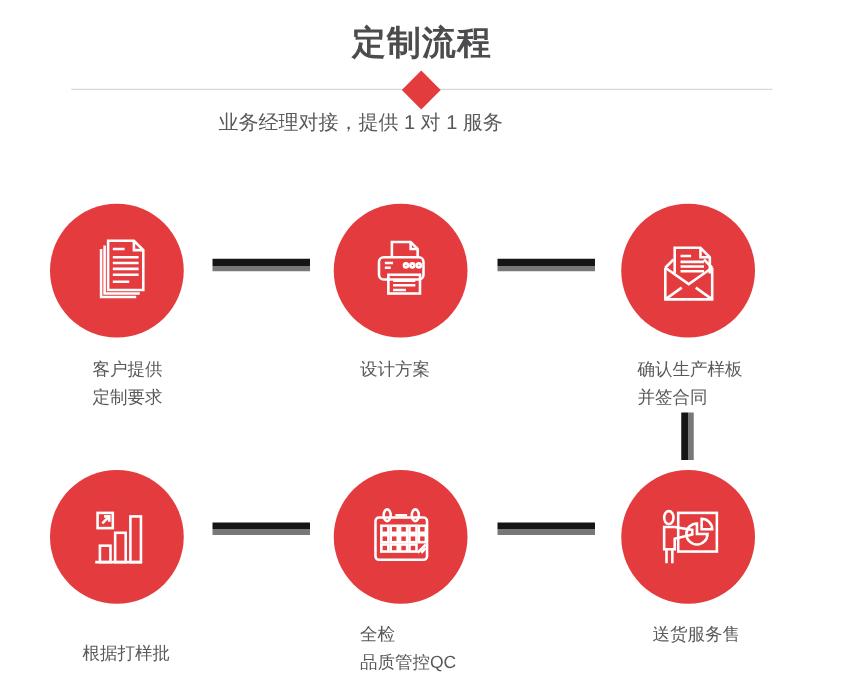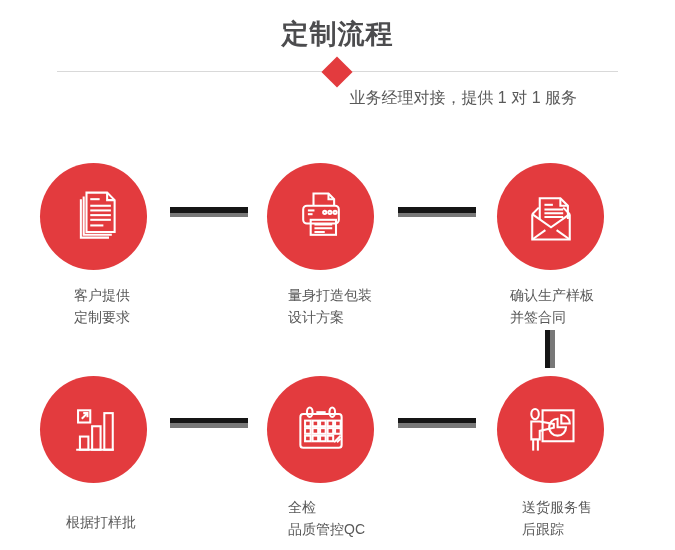--- a/index.html
+++ b/index.html
@@ -15,21 +15,21 @@
     font-size:27px;font-weight:bold;color:#4c4c4e;letter-spacing:1px;
   }
   .divider{
     position:absolute;top:71px;left:57px;width:561px;height:1px;background:#d9d9d9;
   }
   .diamond{
     position:absolute;top:61px;left:326px;width:22px;height:22px;
     background:#e33b3e;transform:rotate(45deg);
   }
   .subtitle{
-    position:absolute;top:88px;left:0;width:577px;text-align:right;
+    position:absolute;top:88px;left:0;width:577px;text-align:center;
     font-size:16px;color:#595959;
   }
 
   
   .step-circle{
     position:absolute;width:107px;height:107px;border-radius:50%;
     background:#e33b3e;display:flex;align-items:center;justify-content:center;
   }
   .step-circle svg{width:60px;height:60px;display:block;}
   .c1{left:40px;top:163px;}
@@ -116,21 +116,20 @@
         <circle cx="41.5" cy="27" r="1.7"></circle>
         <circle cx="47" cy="27" r="1.7"></circle>
         <rect x="21" y="35" width="27" height="16"></rect>
         <line x1="25" y1="40" x2="44" y2="40"></line>
         <line x1="25" y1="44" x2="44" y2="44"></line>
         <line x1="25" y1="48" x2="36" y2="48"></line>
       </g>
     </svg>
   </div>
   <div class="step-label l2">
-    <div>量身打造包装</div>
     <div>设计方案</div>
   </div>
 
   <div class="step-circle c3">
     <svg viewBox="0 0 64 64">
       <g class="icon-stroke">
         <path d="M20 34 V12 H42 L50 20 V34"></path>
         <path d="M42 12 V20 H50"></path>
         <line x1="25" y1="19" x2="34" y2="19"></line>
         <line x1="25" y1="24" x2="45" y2="24"></line>
@@ -206,16 +205,15 @@
         <path d="M43 16 A9 9 0 0 1 52 25 L43 25 Z"></path>
         <ellipse cx="15" cy="15" rx="4" ry="5.5"></ellipse>
         <path d="M11 23 H20 L35 25.5 V29.5 L20 33 V42 H11 Z"></path>
         <path d="M13 42 V54"></path>
         <path d="M18 42 V54"></path>
       </g>
     </svg>
   </div>
   <div class="step-label l6">
     <div>送货服务售</div>
-    <div>后跟踪</div>
   </div>
 
 </div>
 
 </body></html>

